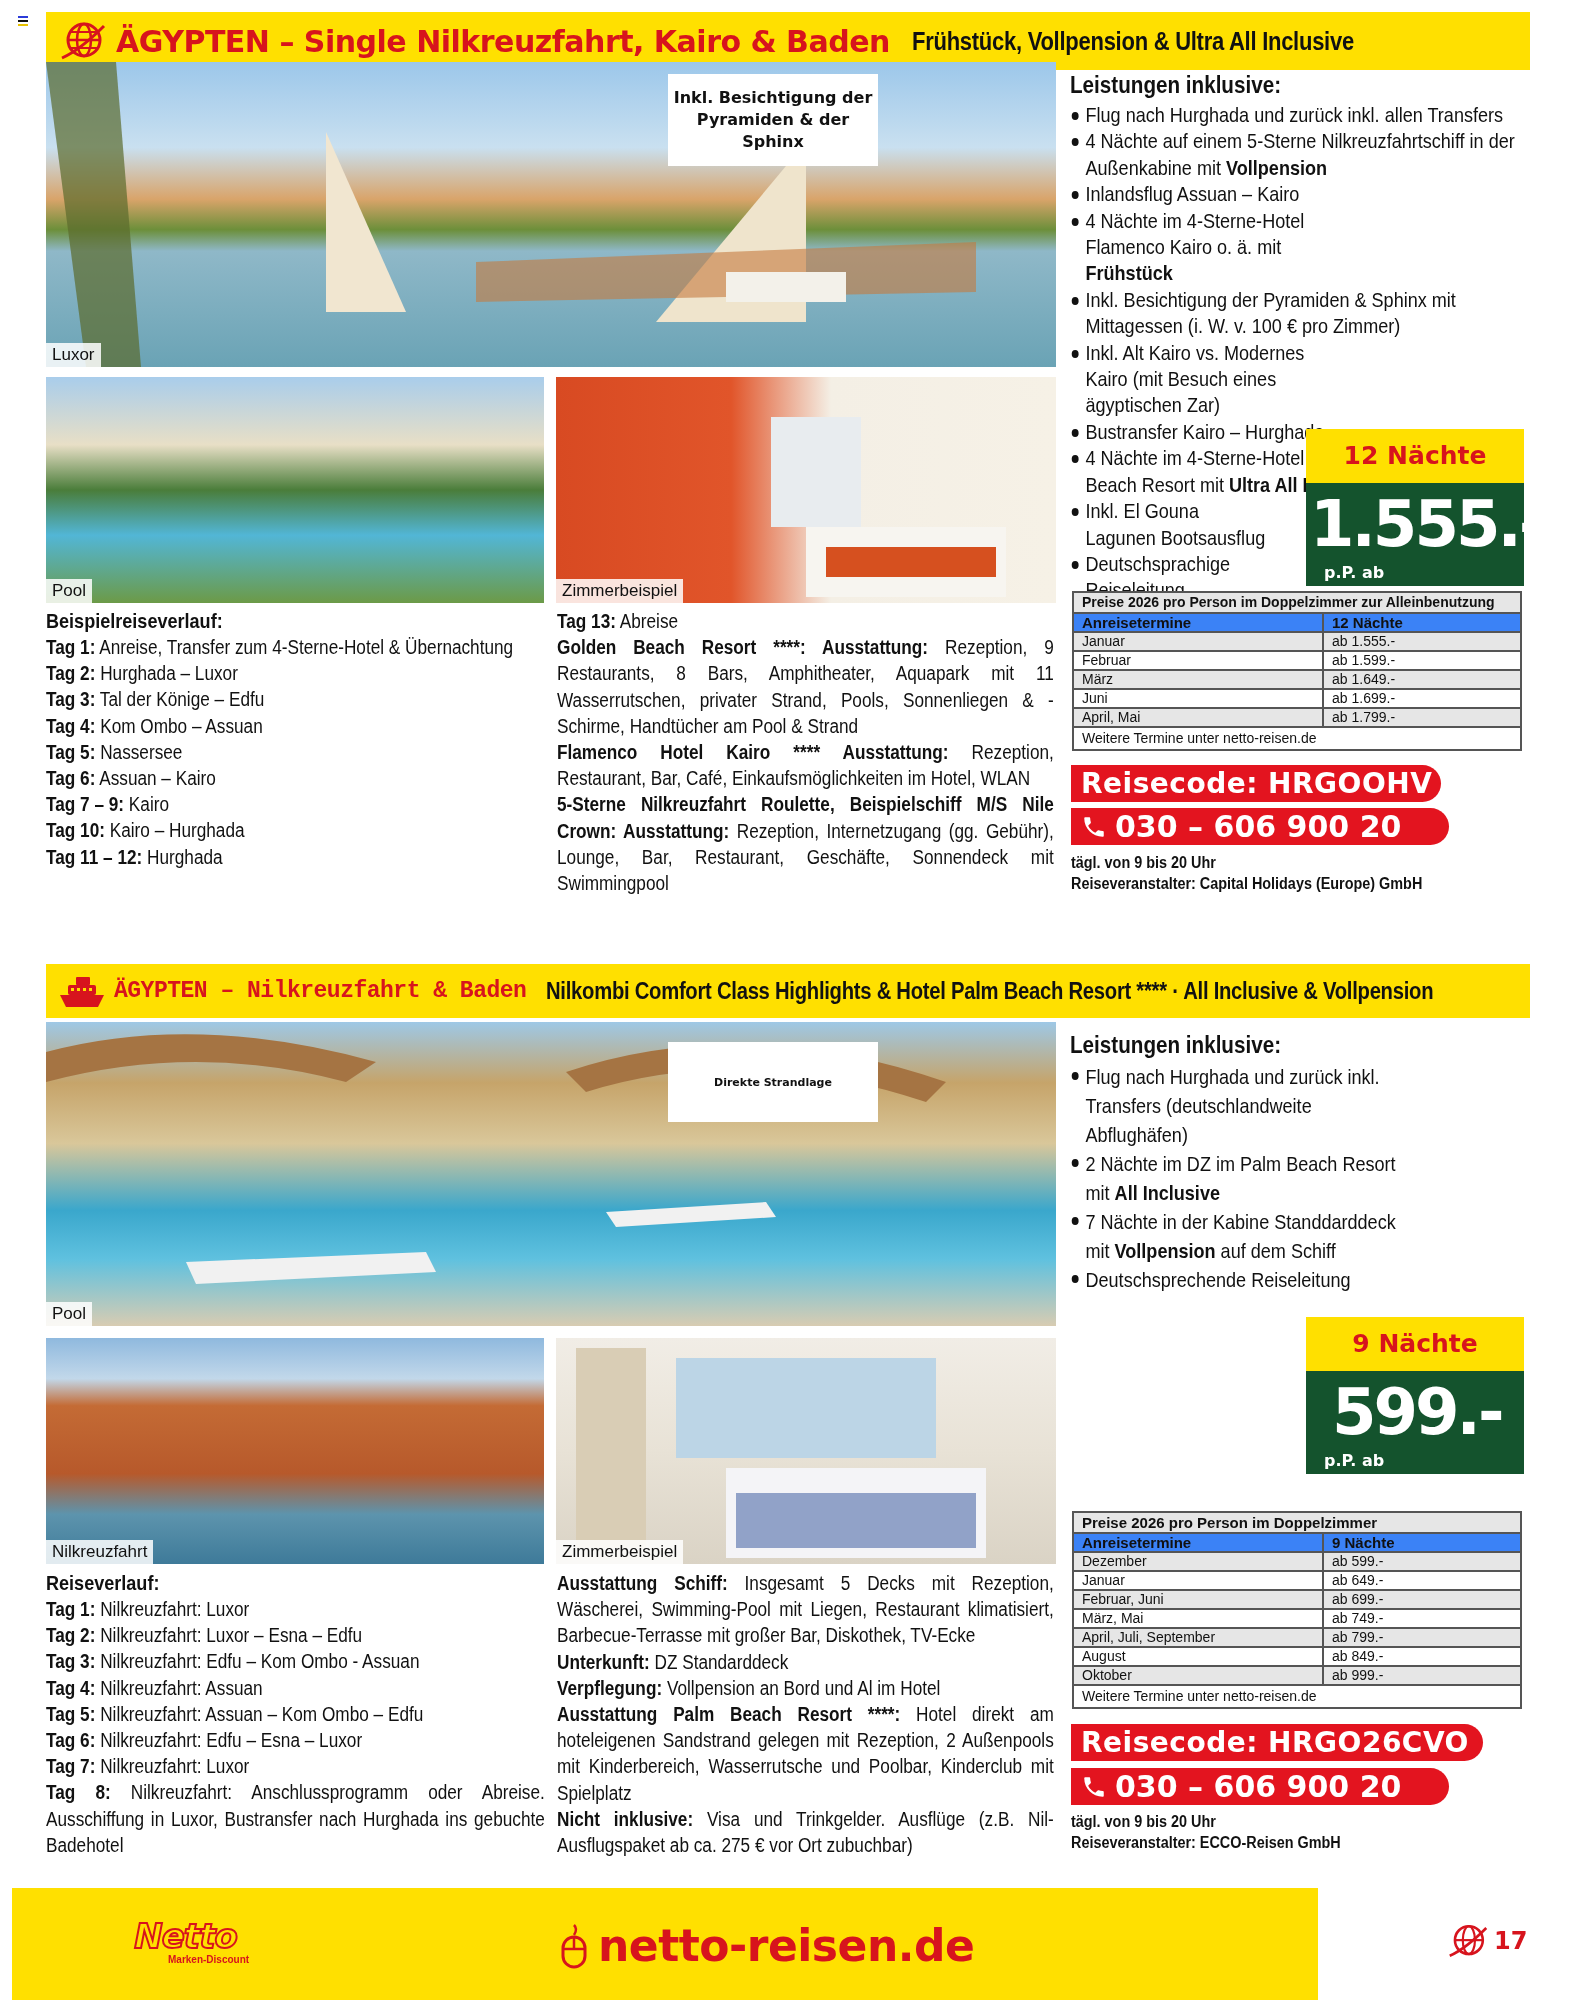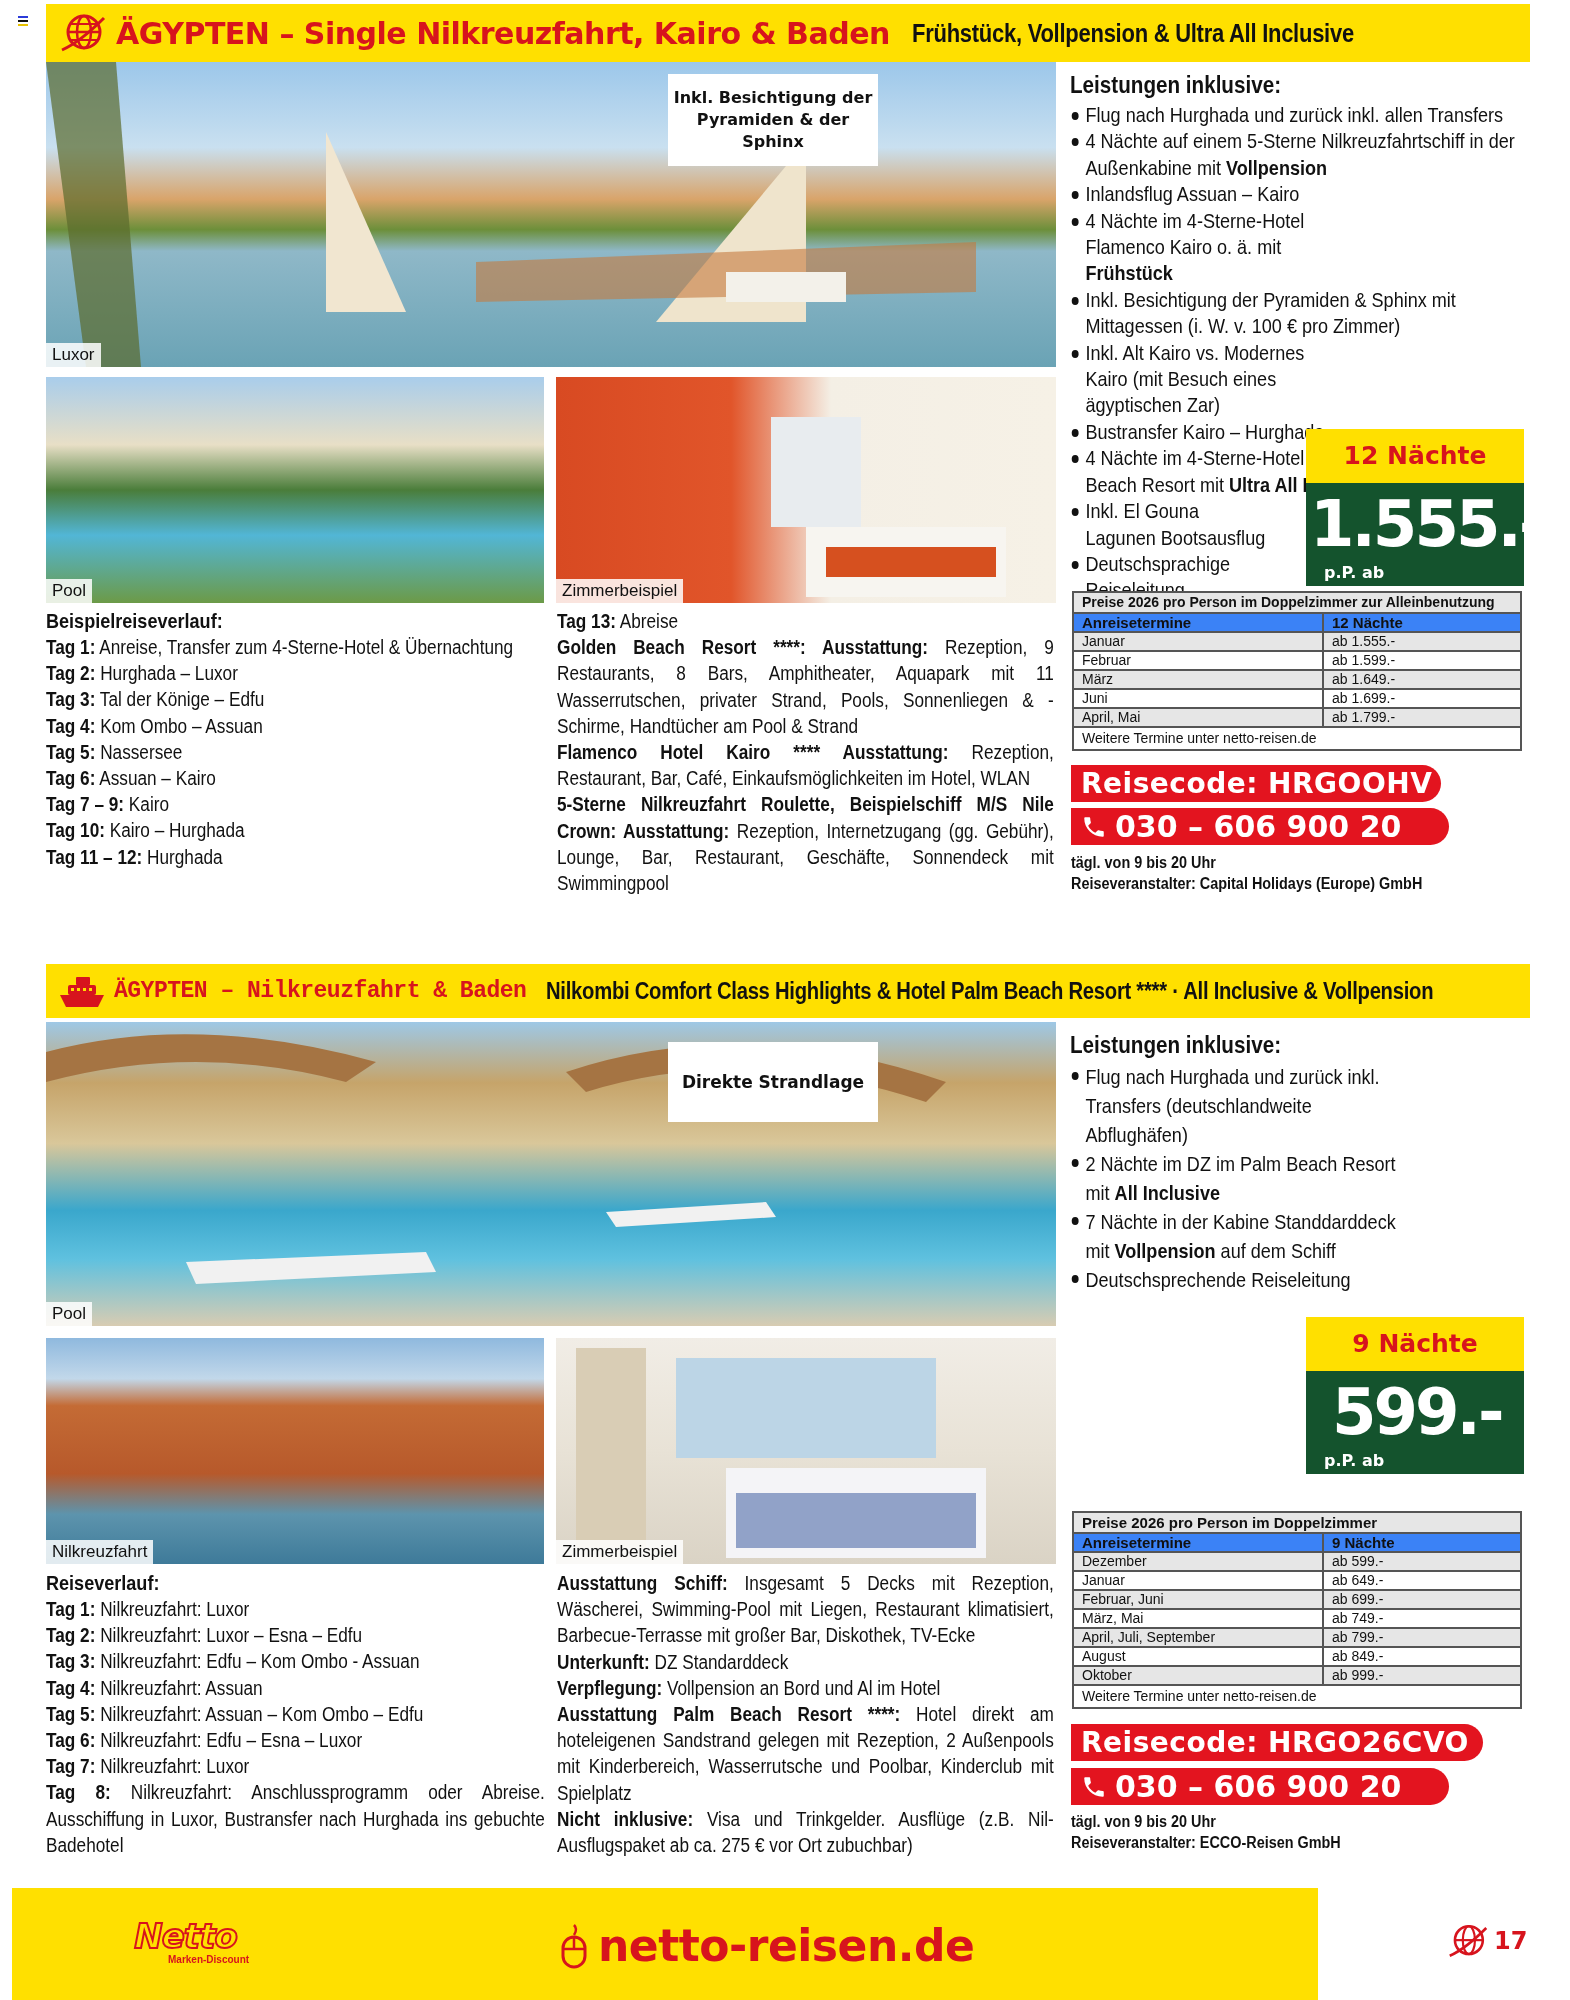--- a/index.html
+++ b/index.html
@@ -71,21 +71,21 @@
 </style>
 </head>
 <body>
 
 <div class="corner-mark">
   <i style="background:#2b3bd9"></i>
     <i style="background:#111"></i>
     <i style="background:#e8c200"></i>
 </div>
 
-<div class="hbar" style="top:4px;">
+<div class="hbar" style="top:12px;">
   <div class="h-icon">
     <svg width="46" height="42" viewBox="0 0 46 42">
       <circle cx="24" cy="20" r="16" fill="none" stroke="#d7141d" stroke-width="3"></circle>
       <ellipse cx="24" cy="20" rx="7" ry="16" fill="none" stroke="#d7141d" stroke-width="2.5"></ellipse>
       <line x1="8" y1="20" x2="40" y2="20" stroke="#d7141d" stroke-width="2.5"></line>
       <line x1="11" y1="12" x2="37" y2="12" stroke="#d7141d" stroke-width="2"></line>
       <line x1="11" y1="28" x2="37" y2="28" stroke="#d7141d" stroke-width="2"></line>
       <path d="M2 38 Q20 30 44 6" fill="none" stroke="#d7141d" stroke-width="3"></path>
     </svg>
   </div>
@@ -235,21 +235,21 @@
   <span class="h-sub" style="font-size:23px; margin-left:20px;">Nilkombi Comfort Class Highlights &amp; Hotel Palm Beach Resort **** · All Inclusive &amp; Vollpension</span>
 </div>
 
 <div class="photo" style="left:46px; top:1022px; width:1010px; height:304px; background: linear-gradient(180deg, #9ec8e6 0%, #c6a46a 20%, #d9c79a 40%, #3aa7cc 62%, #5fc1df 78%, #d8ccb2 100%);">
   <svg width="1010" height="304" style="position:absolute;left:0;top:0;">
     <path d="M0 30 Q150 -10 330 40 L300 60 Q150 20 0 60 Z" fill="#a57443"></path>
     <path d="M520 50 Q700 -10 900 60 L880 80 Q700 20 540 70 Z" fill="#a57443"></path>
     <path d="M140 240 L380 230 L390 250 L150 262 Z" fill="#f1f1f1"></path>
     <path d="M560 190 L720 180 L730 195 L570 205 Z" fill="#f1f1f1"></path>
   </svg>
-  <div class="badge-box" style="right:178px; top:20px; width:210px; height:80px; font-size:17px;">Direkte Strandlage</div>
+  <div class="badge-box" style="right:178px; top:20px; width:210px; height:80px; font-size:11px;">Direkte Strandlage</div>
   <div class="cap">Pool</div>
 </div>
 
 <div class="photo" style="left:46px; top:1338px; width:498px; height:226px; background: linear-gradient(180deg, #8fb9de 0%, #c2d8ea 18%, #c46b35 30%, #b7592b 60%, #5d94ad 78%, #3e7a99 100%);">
   <div class="cap">Nilkreuzfahrt</div>
 </div>
 
 <div class="photo" style="left:556px; top:1338px; width:500px; height:226px; background: linear-gradient(180deg, #f1ede6 0%, #e8e2d6 50%, #dad3c5 100%);">
   <svg width="500" height="226" style="position:absolute;left:0;top:0;">
     <rect x="120" y="20" width="260" height="100" fill="#bcd5e6"></rect>

